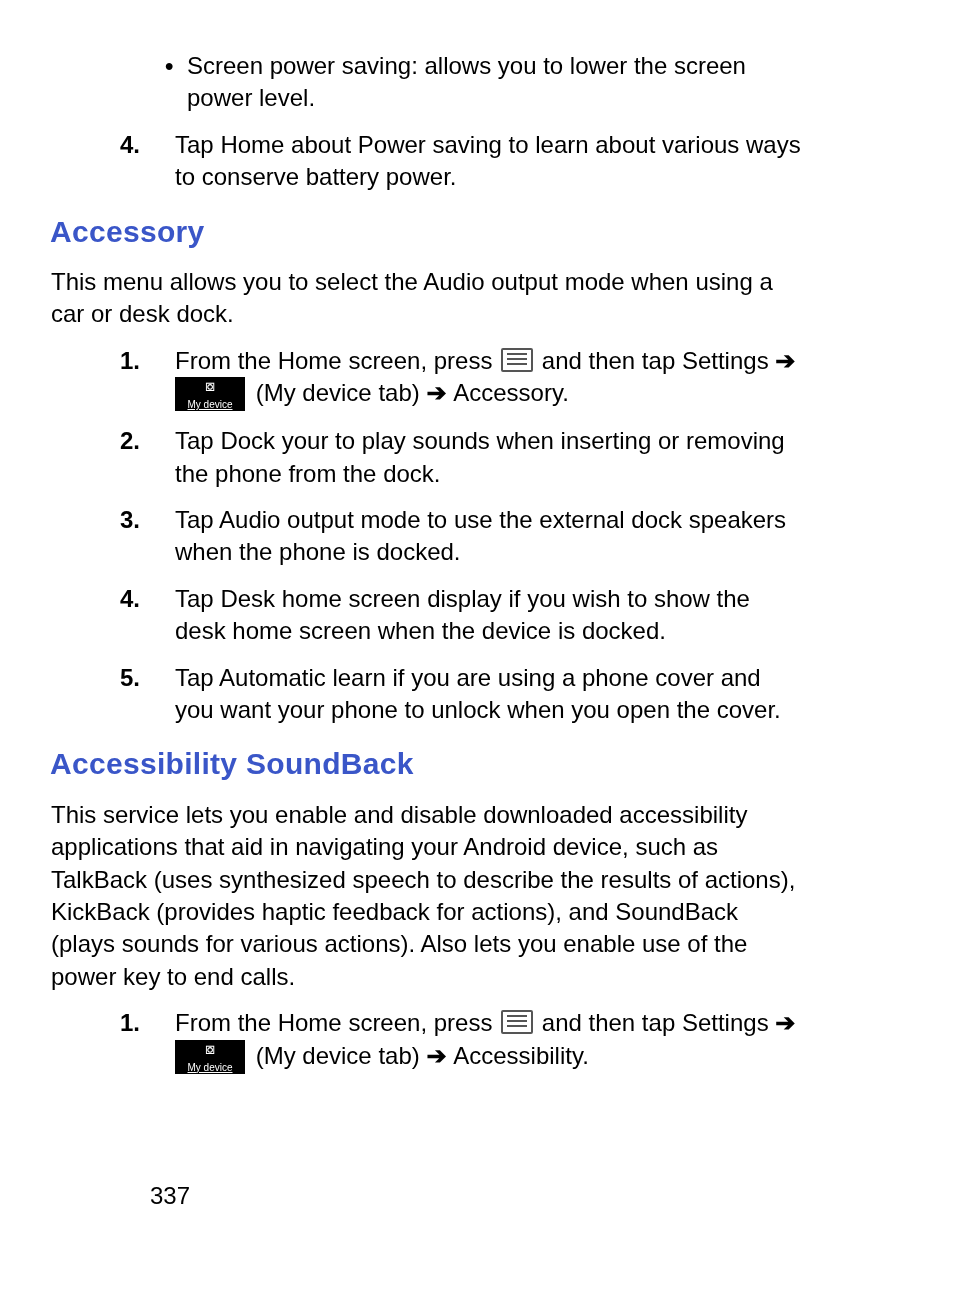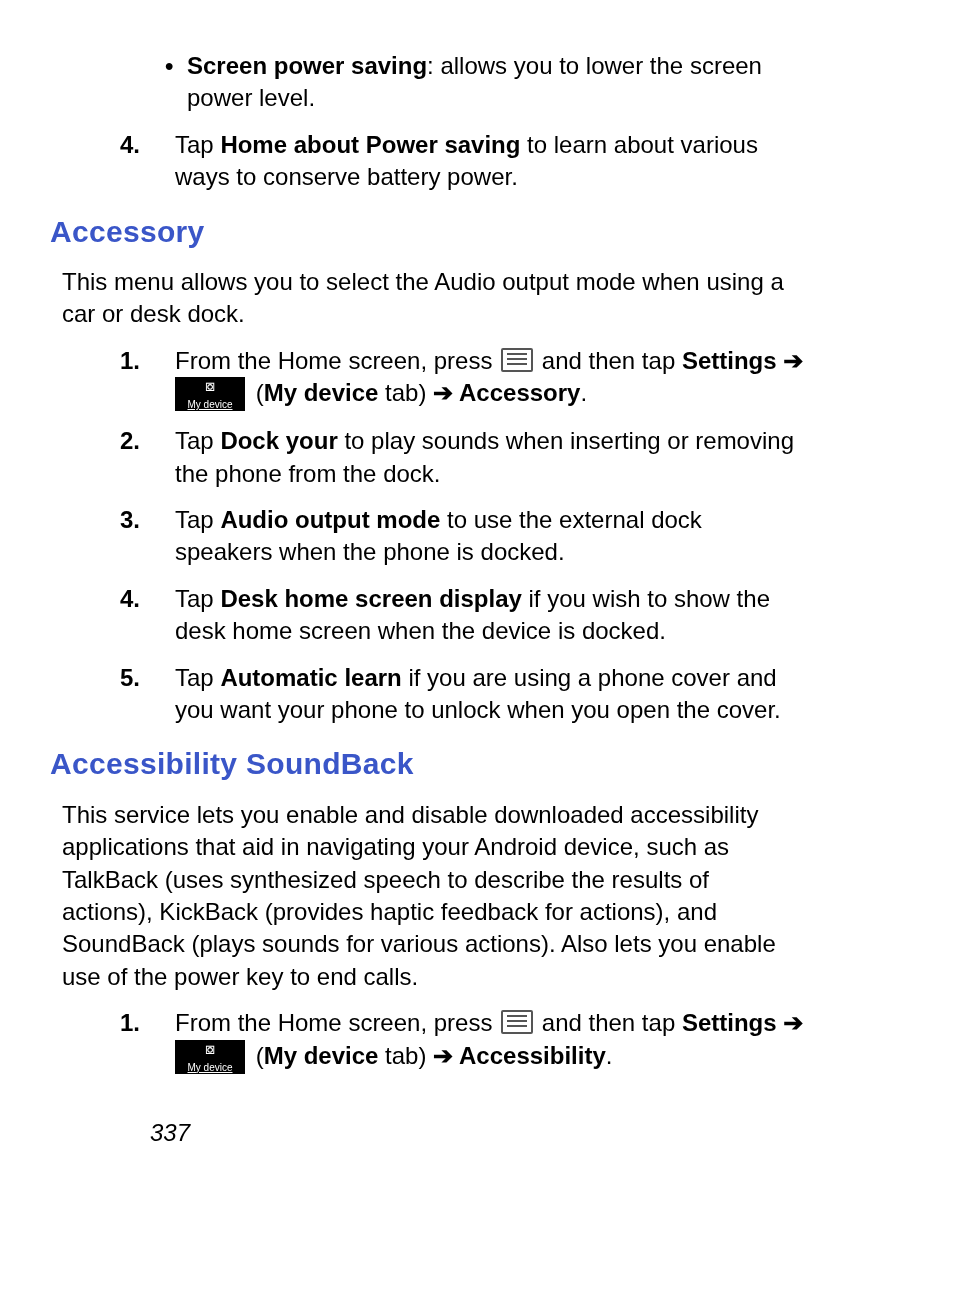--- a/index.html
+++ b/index.html
@@ -29,32 +29,32 @@
   }
   .num-cell {
     width: 55px;
     flex-shrink: 0;
     font-weight: bold;
     font-family: Arial, Helvetica, sans-serif;
   }
   .content-cell {
     flex: 1;
   }
-  .bold { font-weight: bold; }
+  .bold { font-weight: normal; }
   .cond { font-family: "Arial Narrow", Arial, sans-serif; font-stretch: condensed; }
   h2.section {
     color: #3a56c8;
     font-family: Arial, Helvetica, sans-serif;
     font-weight: 900;
     font-size: 30px;
     margin: 18px 0 14px 0;
     letter-spacing: 0.3px;
   }
   p.intro {
-    margin: 0 0 14px 12px;
+    margin: 0 0 14px 1px;
   }
   .menu-icon {
     display: inline-block;
     vertical-align: -3px;
     width: 28px;
     height: 20px;
     border: 2px solid #555;
     border-radius: 2px;
     position: relative;
     background: #fff;
@@ -92,24 +92,23 @@
     bottom: 1px;
     left: 0; right: 0;
     font-size: 10px;
     line-height: 11px;
     text-decoration: underline;
   }
   .arrow {
     font-weight: bold;
   }
   .pagenum {
-    margin-top: 43px;
+    margin-top: 106px;
     margin-left: 100px;
     font-size: 24px;
-    font-style: italic;
   }
 </style>
 </head>
 <body>
 
 <div class="bullet-row">
   <div class="bullet-dot">•</div>
   <div class="content-cell cond">
     <span class="bold">Screen power saving</span><span>: allows you to lower the screen power level.</span>
   </div>

